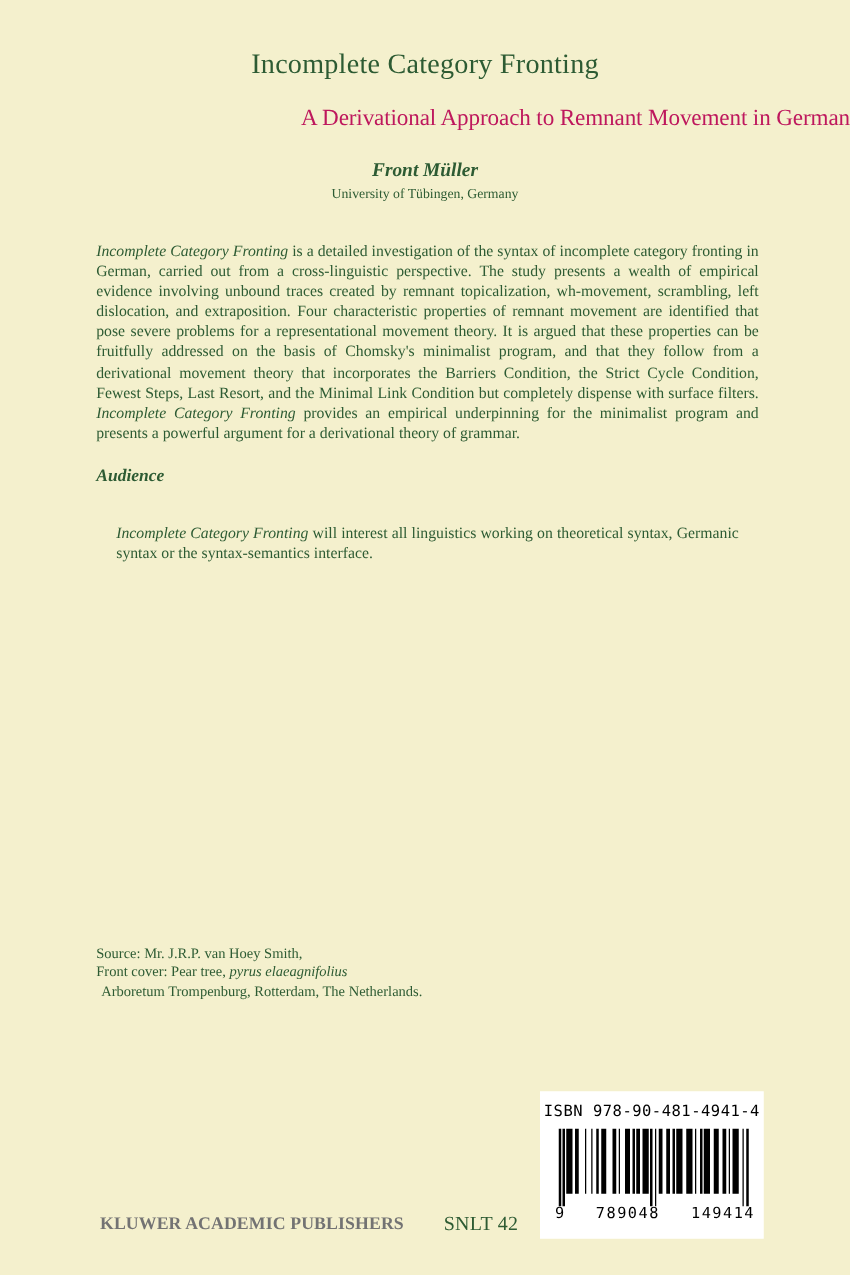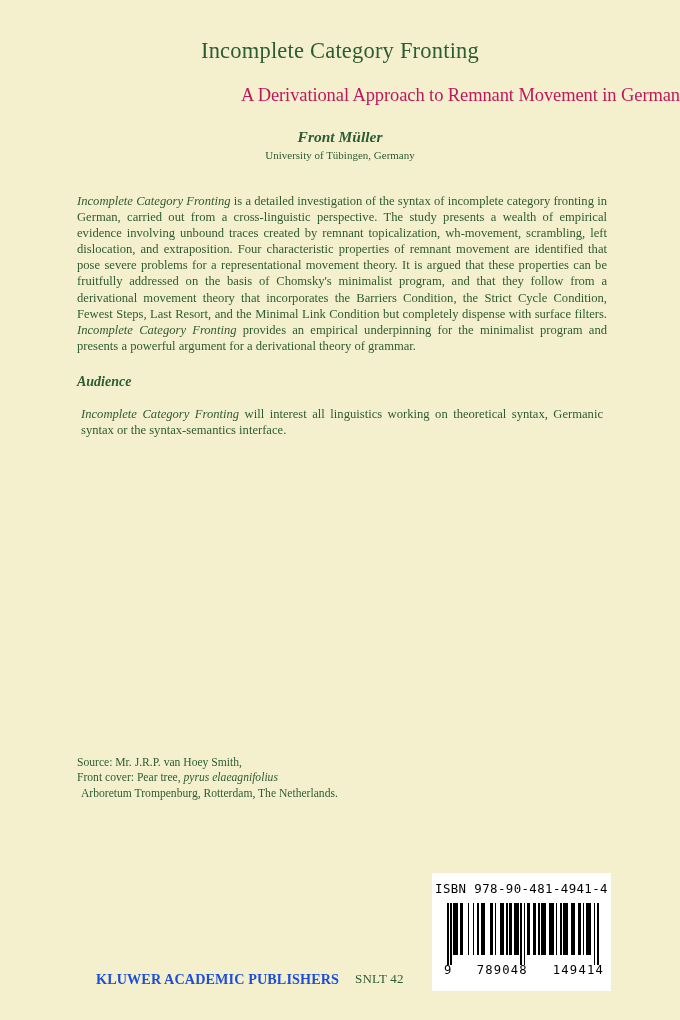--- a/index.html
+++ b/index.html
@@ -96,21 +96,21 @@
   .audience-body {
     position: absolute;
     left: 77px;
     top: 402px;
     width: 530px;
     font-size: 12.6px;
     line-height: 16.1px;
     text-align: justify;
     color: #2d5b33;
   }
-  .audience-body p { margin: 4px; }
+  .audience-body p { margin: 16px; }
 
   em.work { font-style: italic; }
 
   
   .credit {
     position: absolute;
     left: 77px;
     top: 755px;
     width: 420px;
     font-size: 11.6px;
@@ -121,29 +121,28 @@
   .credit .indent { padding-left: 4px; }
 
   
   .publisher {
     position: absolute;
     left: 80px;
     top: 971px;
     font-size: 14.2px;
     font-weight: bold;
     letter-spacing: 0.1px;
-    color: #1d4ed8;
-    margin-left: 16px;
+    color: #737373;
   }
 
   .series {
     position: absolute;
     left: 355px;
     top: 971px;
-    font-size: 13px;
+    font-size: 16px;
     letter-spacing: 0.2px;
     color: #2d5b33;
   }
 
   
   .barcode-box {
     position: absolute;
     left: 432px;
     top: 873px;
     width: 179px;

